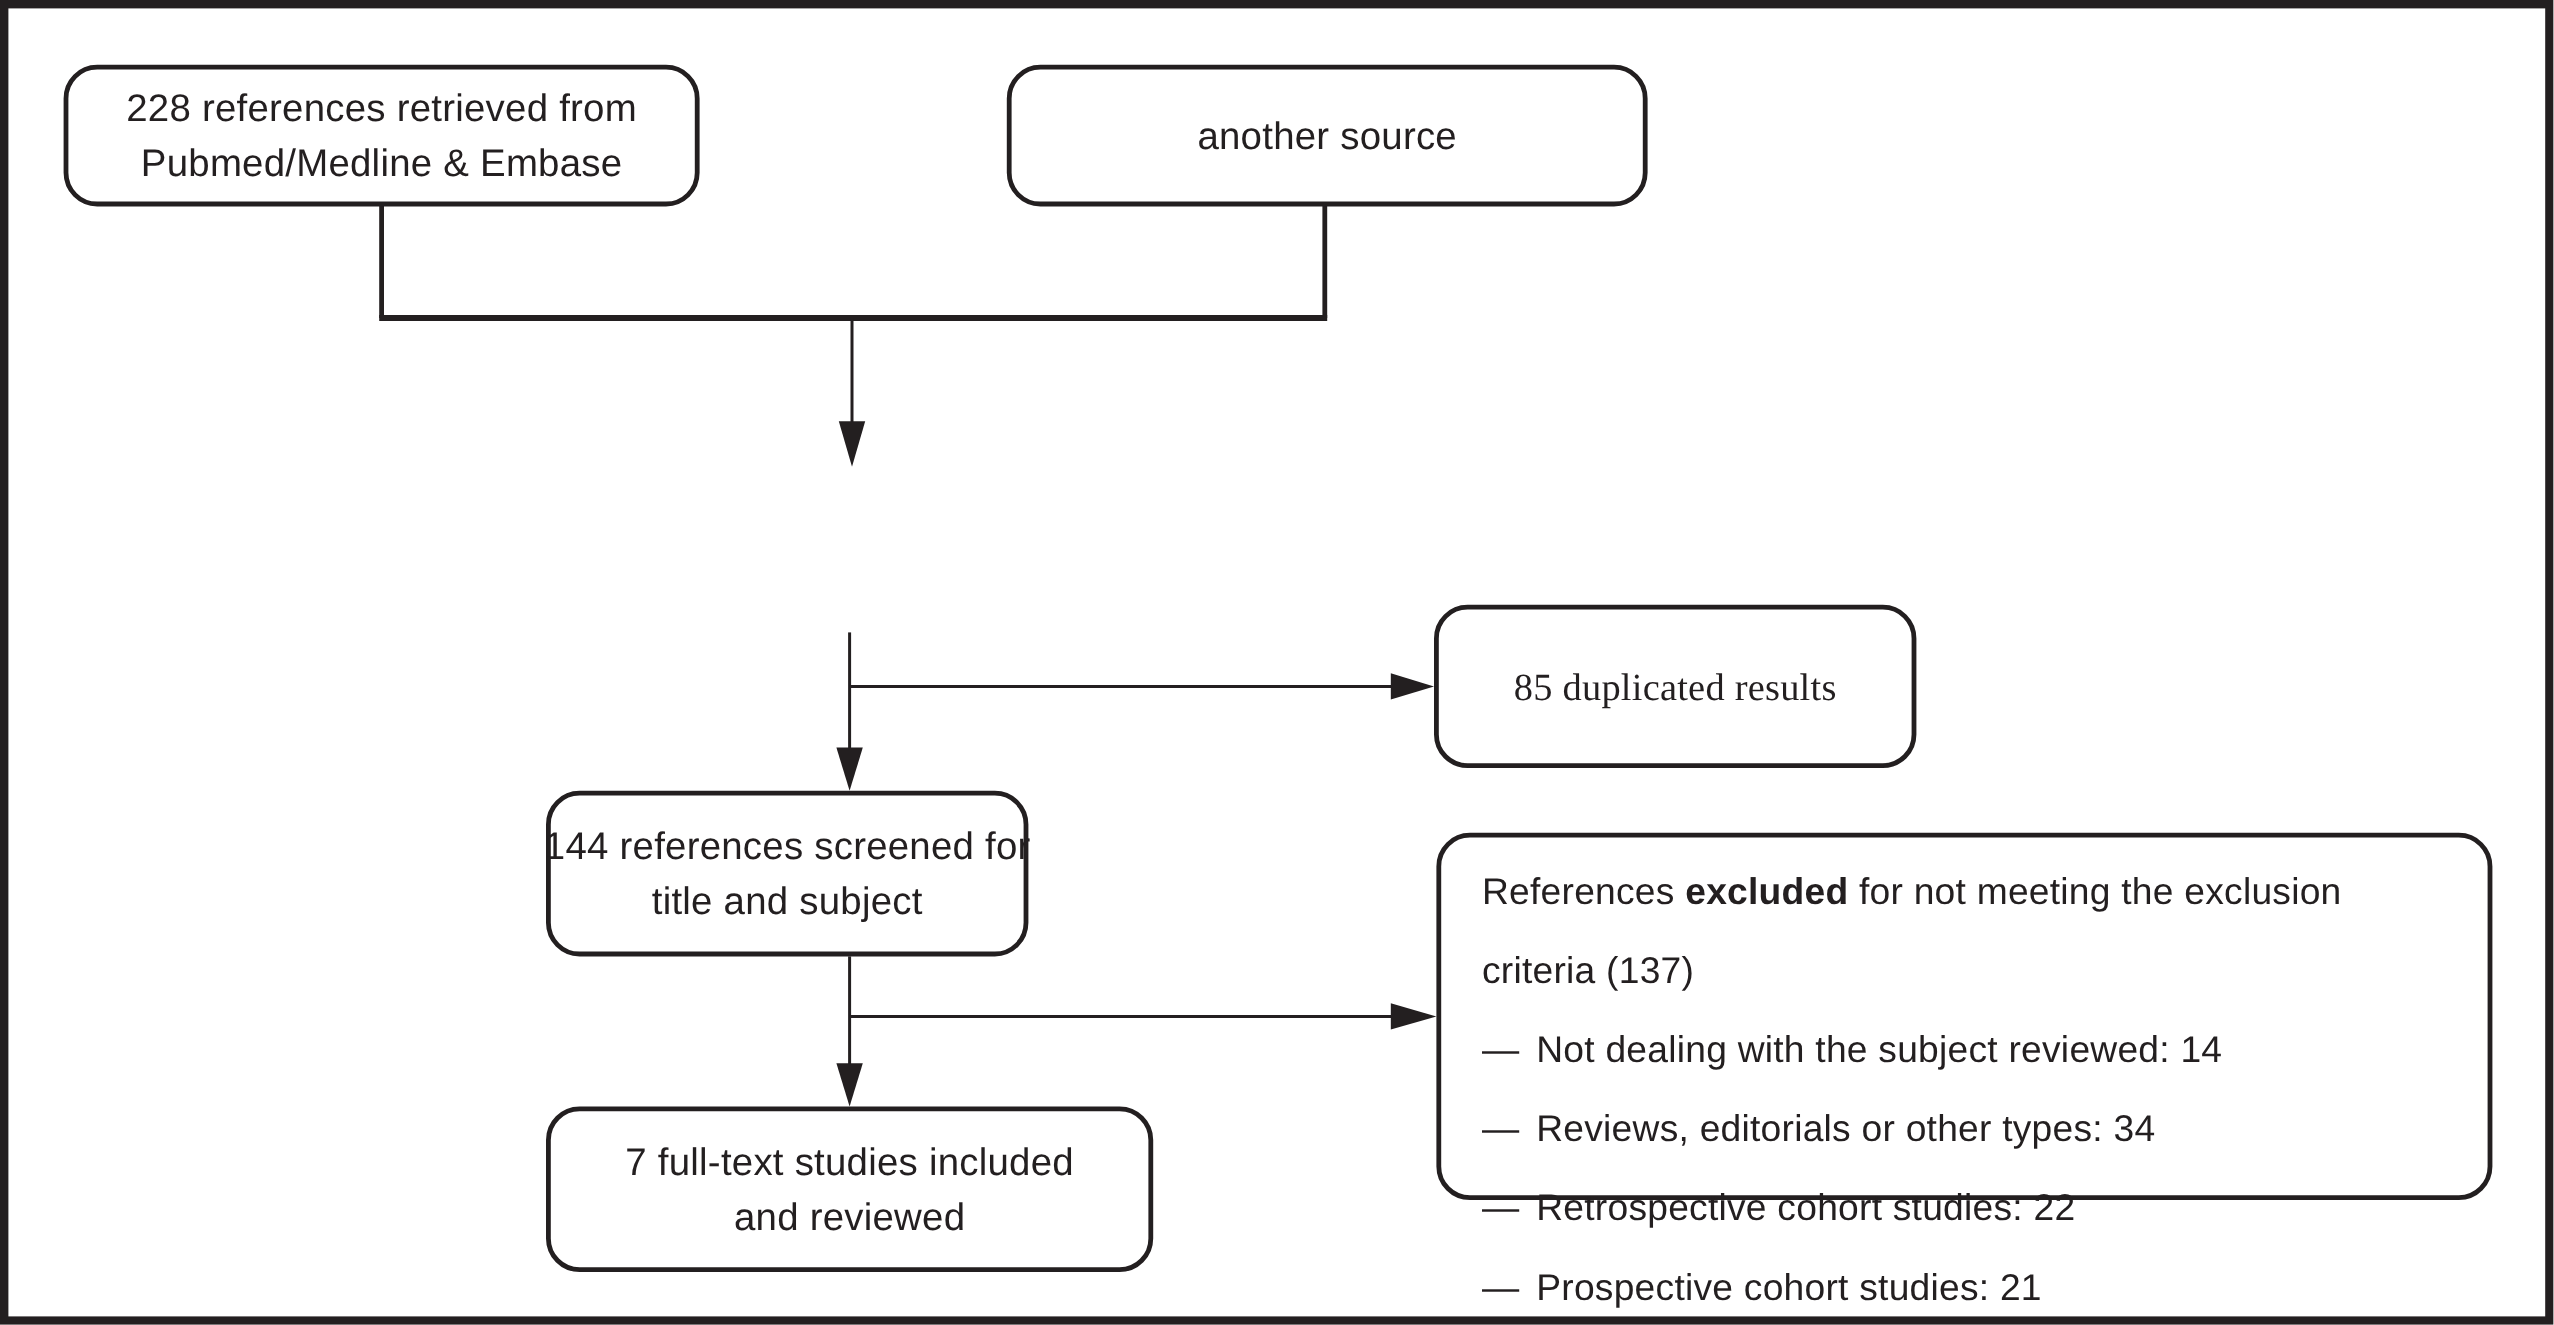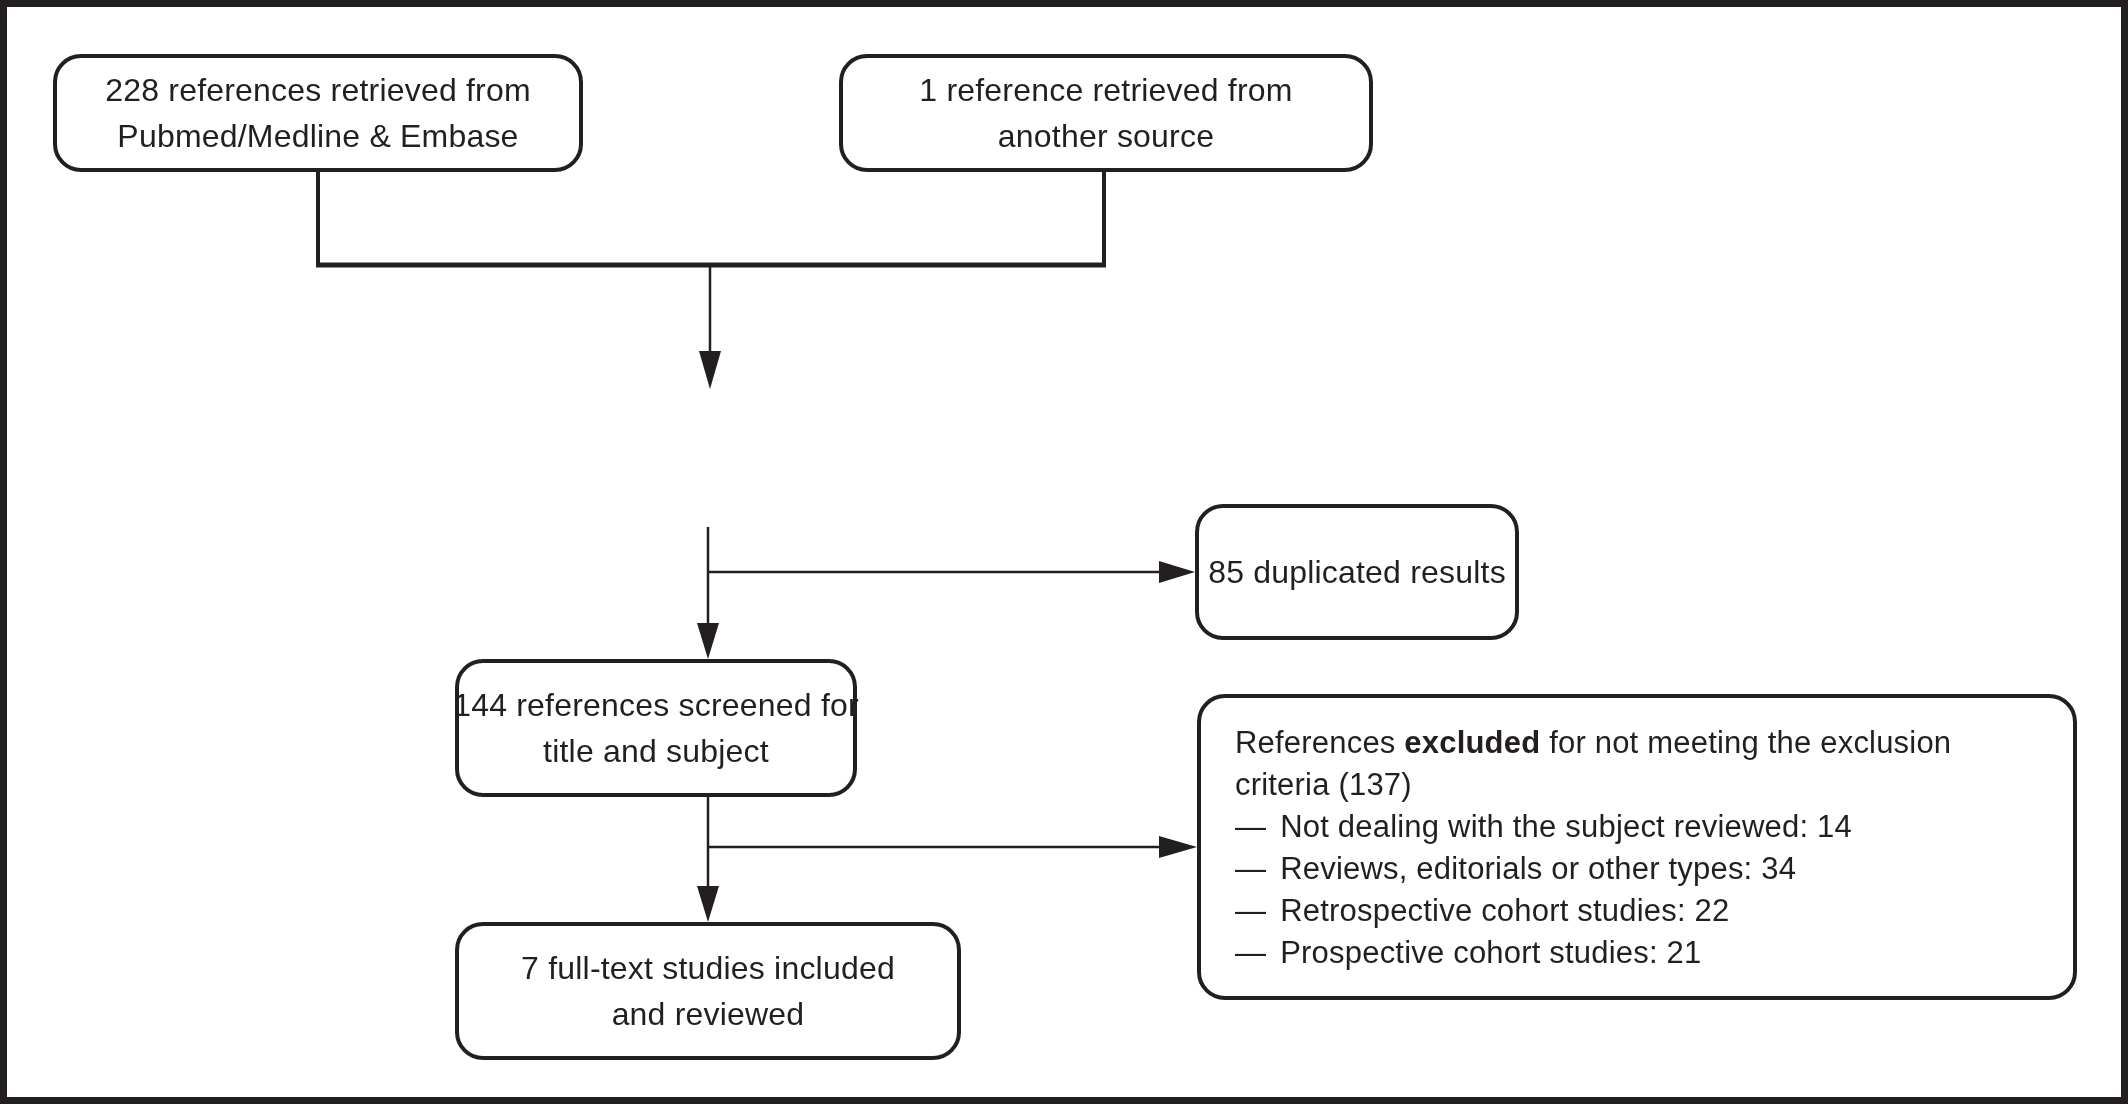--- a/index.html
+++ b/index.html
@@ -43,20 +43,21 @@
     letter-spacing: 0.2px;
   }
   .node .line { white-space: nowrap; }
   .node.left-align {
     align-items: flex-start;
     justify-content: flex-start;
     text-align: left;
     font-size: 31px;
     line-height: 42px;
     padding: 24px 30px 20px 34px;
+    gap: 24px;
   }
   .excl-item { display: flex; white-space: nowrap; }
   .excl-item .bullet { margin-right: 14px; }
   .bold { font-weight: bold; }
 </style>
 </head>
 <body>
 
 <div id="figure">
 
@@ -79,26 +80,25 @@
     <line x1="701" y1="840" x2="1154" y2="840" stroke="#231f20" stroke-width="2.5"></line>
     <polygon points="1152,829 1152,851 1190,840" fill="#231f20"></polygon>
   </svg>
 
   <div class="node" style="left:46px; top:47px; width:530px; height:118px;">
     <div class="line">228 references retrieved from</div>
     <div class="line">Pubmed/Medline &amp; Embase</div>
   </div>
 
   <div class="node" style="left:832px; top:47px; width:534px; height:118px;">
-    <div class="line">1 reference retrieved from</div>
     <div class="line">another source</div>
   </div>
 
 
-  <div class="node" style="left:1188px; top:497px; width:324px; height:136px;">
+  <div class="node" style="left:1188px; top:497px; width:402px; height:136px;font-family:Liberation Serif, serif;">
     <div class="line">85 duplicated results</div>
   </div>
 
   <div class="node" style="left:448px; top:652px; width:402px; height:138px;">
     <div class="line">144 references screened for</div>
     <div class="line">title and subject</div>
   </div>
 
   <div class="node left-align" style="left:1190px; top:687px; width:880px; height:306px;">
     <div class="line"><span>References </span><span class="bold">excluded</span><span> for not meeting the exclusion</span></div>

